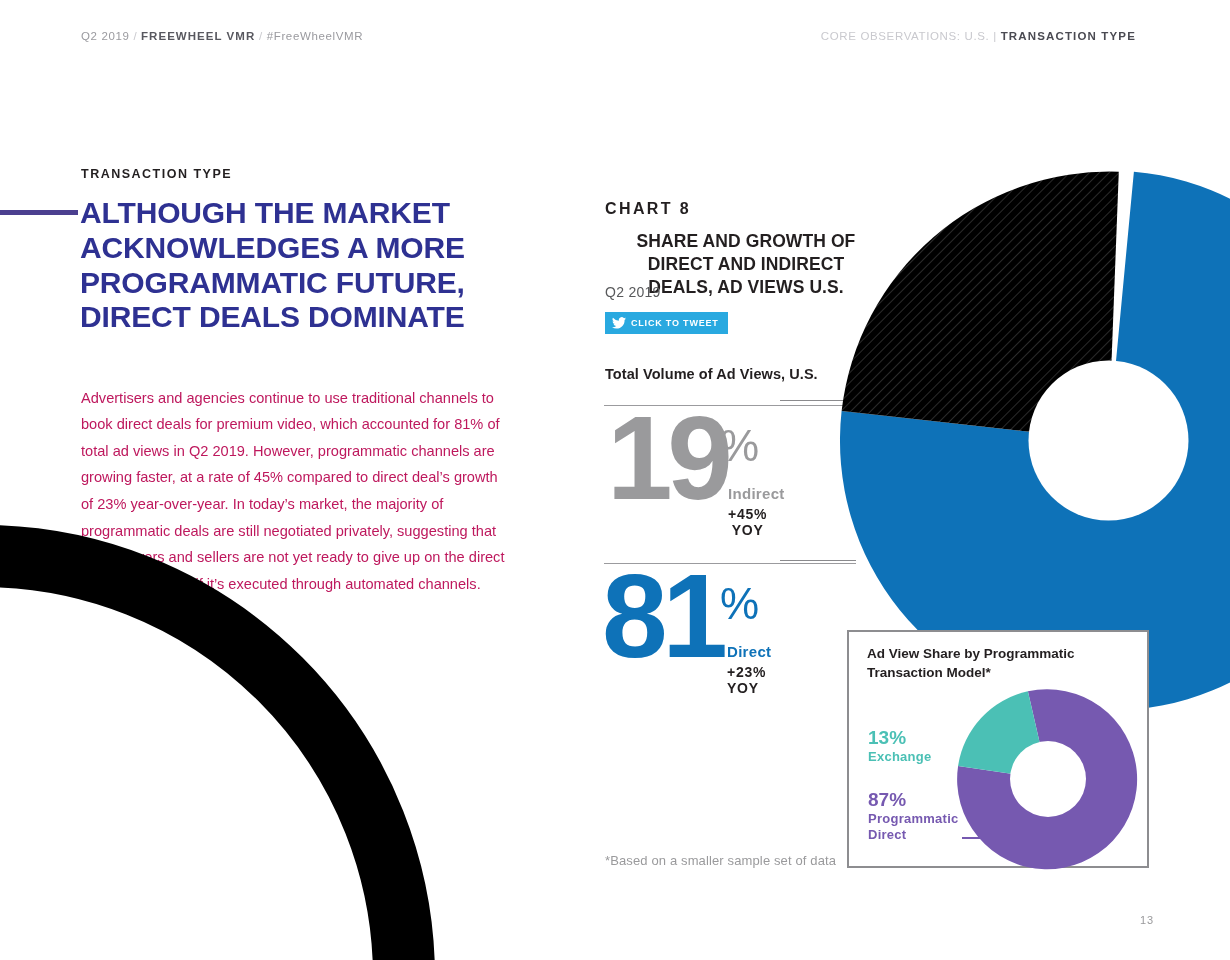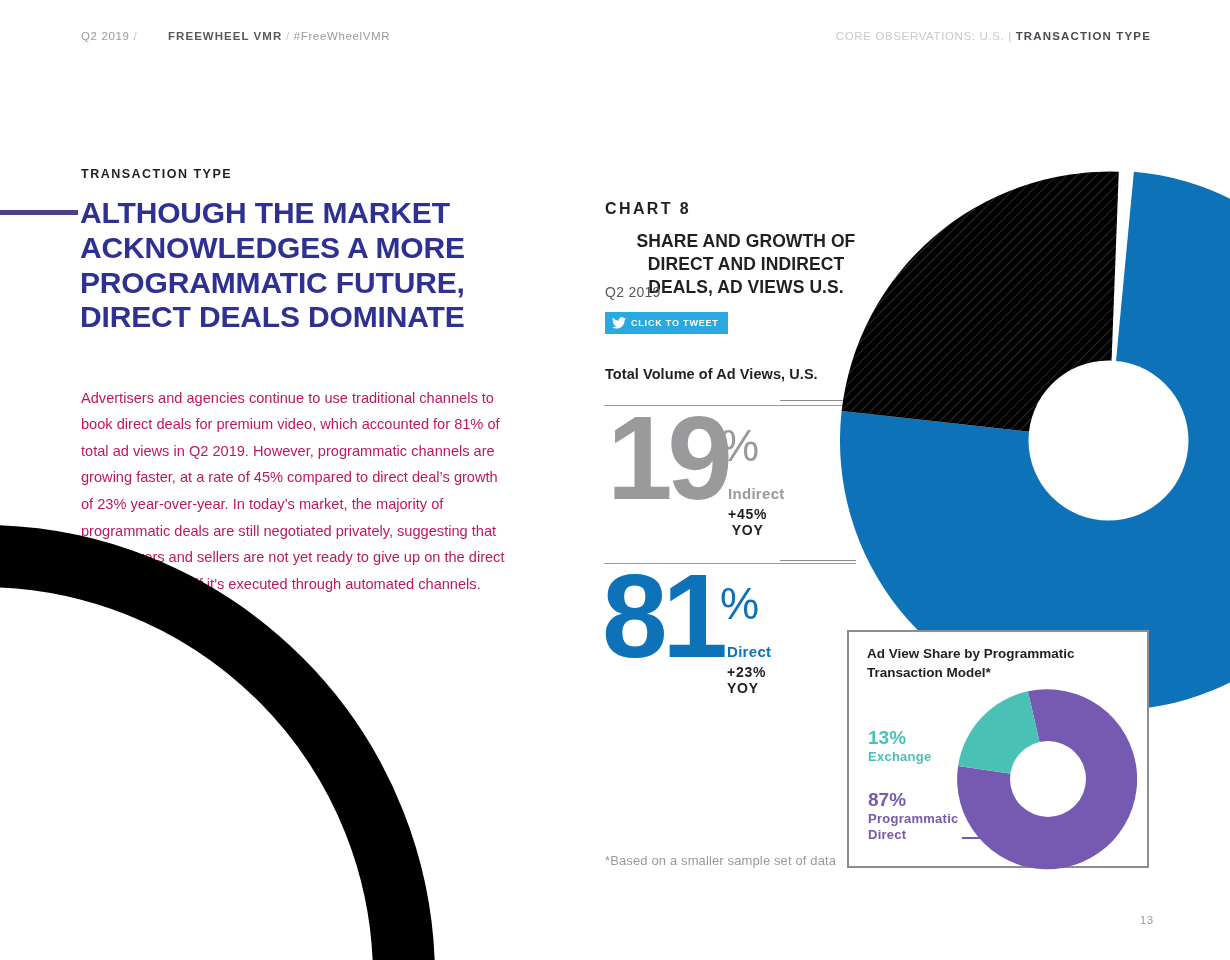--- a/index.html
+++ b/index.html
@@ -9,22 +9,22 @@
     font-family:"Liberation Sans", sans-serif;
     overflow:hidden;
     position:relative;
     -webkit-font-smoothing:antialiased;
   }
   .page{position:absolute;inset:0;width:1230px;height:960px;overflow:hidden;}
 
   
   .hdr{position:absolute;top:30px;font-size:11.5px;letter-spacing:.055em;color:#9a9a9f;white-space:nowrap;}
   .hdr-left{left:81px;}
-  .hdr-right{right:79px;color:#c9c9ce;}
-  .hdr b{color:#58585f;font-weight:700;letter-spacing:.09em;margin-left:27px;}
+  .hdr-right{right:94px;color:#c9c9ce;}
+  .hdr b{color:#58585f;font-weight:700;letter-spacing:.09em;}
   .hdr .sep{color:#c9c9ce;font-weight:400;}
   .hdr-right .bold{color:#4a4a52;font-weight:700;letter-spacing:.1em;}
 
   
   .kicker{position:absolute;left:81px;top:167px;font-size:12.5px;font-weight:700;
           letter-spacing:.12em;color:#231f20;}
   .rule-accent{position:absolute;left:0;top:210px;width:78px;height:5px;background:#4b3f8f;}
   h1.headline{
     position:absolute;left:80px;top:196px;width:430px;margin:0;
     font-size:30px;line-height:1.16;font-weight:800;letter-spacing:-0.005em;

